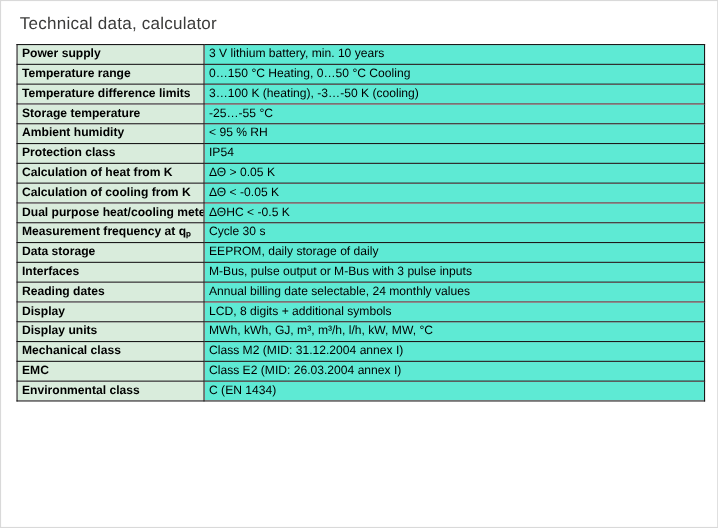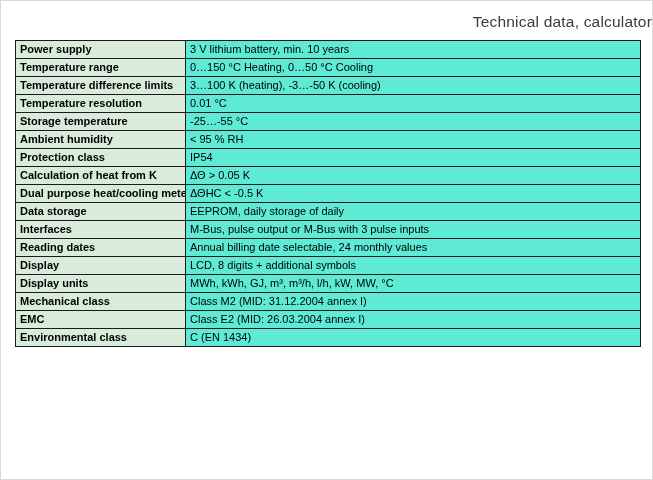--- a/index.html
+++ b/index.html
@@ -20,21 +20,20 @@
     width: 100%;
     height: 100%;
   }
   .page-title {
     margin: 0;
     padding: 12px 0 9px 17px;
     font-size: 15.5px;
     font-weight: 400;
     letter-spacing: 0.2px;
     color: var(--title-text, #3b3b3a);
-    text-align: right;
   }
   table.spec-table {
     margin-left: 14px;
     width: 626px;
     border-collapse: collapse;
     border: 1.5px solid var(--border, #1a1a1a);
     table-layout: fixed;
   }
   .spec-table th,
   .spec-table td {
@@ -77,24 +76,20 @@
         <tr>
           <th>Temperature range</th>
           <td>0…150 °C Heating, 0…50 °C Cooling</td>
         </tr>
 
         <tr>
           <th>Temperature difference limits</th>
           <td>3…100 K (heating), -3…-50 K (cooling)</td>
         </tr>
 
-        <tr>
-          <th>Temperature resolution</th>
-          <td>0.01 °C</td>
-        </tr>
 
 
         <tr>
           <th>Storage temperature</th>
           <td>-25…-55 °C</td>
         </tr>
 
         <tr>
           <th>Ambient humidity</th>
           <td>&lt; 95 % RH</td>
@@ -103,26 +98,34 @@
         <tr>
           <th>Protection class</th>
           <td>IP54</td>
         </tr>
 
         <tr>
           <th>Calculation of heat from K</th>
           <td>ΔΘ &gt; 0.05 K</td>
         </tr>
 
+        <tr>
+          <th>Calculation of cooling from K</th>
+          <td>ΔΘ &lt; -0.05 K</td>
+        </tr>
 
         <tr>
           <th>Dual purpose heat/cooling meter</th>
           <td>ΔΘHC &lt; -0.5 K</td>
         </tr>
 
+        <tr>
+          <th>Measurement frequency at qₚ</th>
+          <td>Cycle 30 s</td>
+        </tr>
 
         <tr>
           <th>Data storage</th>
           <td>EEPROM, daily storage of daily</td>
         </tr>
 
         <tr>
           <th>Interfaces</th>
           <td>M-Bus, pulse output or M-Bus with 3 pulse inputs</td>
         </tr>

